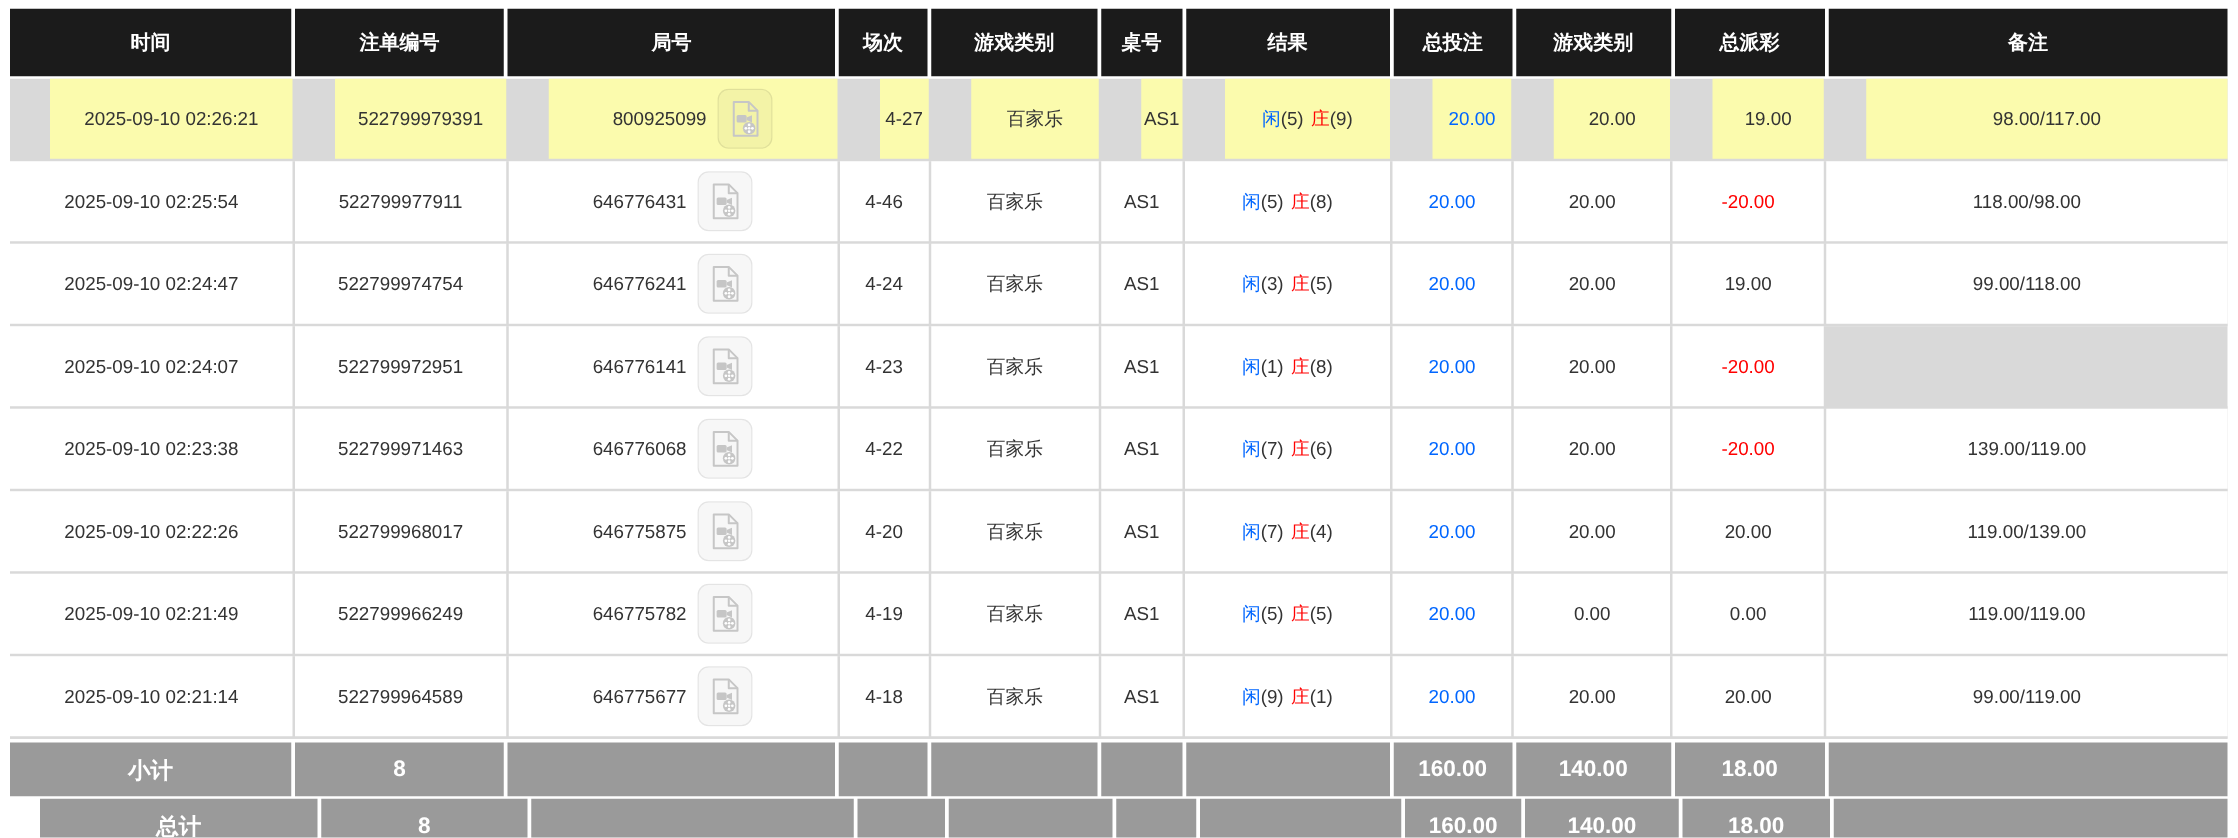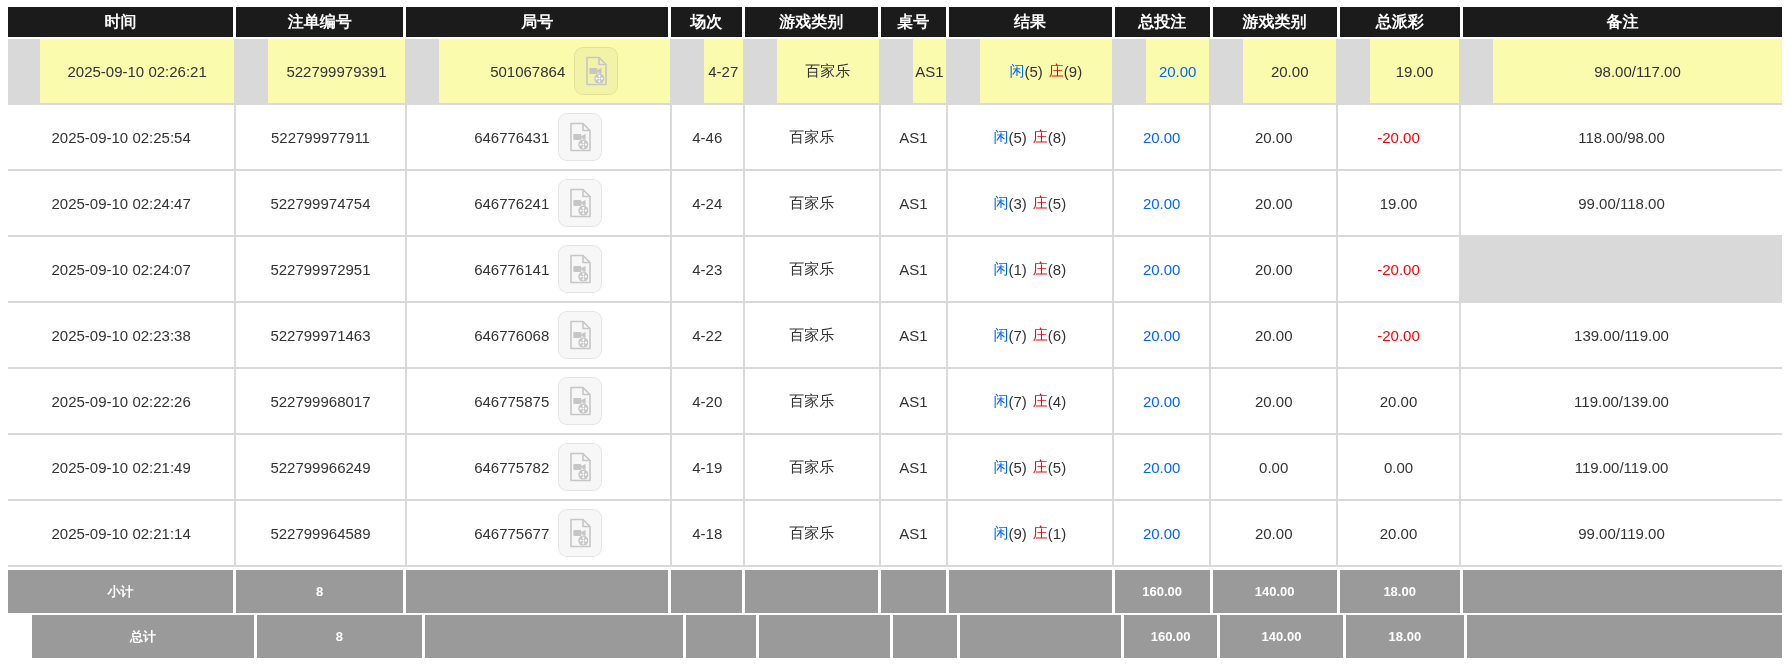--- a/index.html
+++ b/index.html
@@ -21,21 +21,21 @@
     text-align:center;
     font-size:15px; color:#333333;
     overflow:hidden; white-space:nowrap;
   }
 
   
   .header-row{ column-gap:3px; margin-bottom:2px; }
   .header-row .cell{
     background:#1b1b1b; color:#ffffff;
     font-weight:bold; font-size:16px;
-    height:30px;
+    height:54px;
   }
 
   
   .body-row{ background:#d9d9d9; border-bottom:2px solid #d9d9d9; }
   .body-row .cell{ background:#ffffff; height:64px; }
   .body-row.highlight .cell{ background:#fbfbad;margin-left:32px; }
 
   .blue-val{ color:#0066ff; }
   .payout.neg{ color:#ff0000;align-items:center; }
   .res-player{ color:#0066ff; }
@@ -50,21 +50,21 @@
     border-radius:9px;
     display:flex; align-items:center; justify-content:center;
     cursor:pointer; flex:0 0 auto;
   }
 
   
   .footer-row{ column-gap:3px; margin-top:3px; }
   .footer-row + .footer-row{ margin-top:2px;padding-left:24px; }
   .footer-row .cell{
     background:#9a9a9a; color:#ffffff;
-    font-weight:bold; font-size:13px;
+    font-weight:bold; font-size:18px;
     height:43px;
   }
 </style>
 </head>
 <body>
 
 <div class="table-wrap">
 
   <div class="row header-row">
     <div class="cell">时间</div>
@@ -82,21 +82,21 @@
 
   <div id="rows-container">
   <div class="row body-row highlight">
     <div class="cell">
           <span>2025-09-10 02:26:21</span>
         </div>
     <div class="cell">
           <span>522799979391</span>
         </div>
     <div class="cell round-cell">
-      <span class="round-num">501067864</span>
+      <span class="round-num">800925099</span>
       <span class="video-btn">
         <svg width="26" height="30" viewBox="0 0 26 30" aria-hidden="true">
           <path d="M4 1.5 H16 L23 8.5 V28.5 H4 Z" fill="none" stroke="#c6c6c6" stroke-width="1.6" stroke-linejoin="round"></path>
           <path d="M16 1.5 V8.5 H23" fill="none" stroke="#c6c6c6" stroke-width="1.6" stroke-linejoin="round"></path>
           <rect x="6.3" y="12" width="8" height="6" rx="1.2" fill="#c6c6c6"></rect>
           <path d="M14.3 14 L18.6 12.1 V17.9 L14.3 16 Z" fill="#c6c6c6"></path>
           <circle cx="16.3" cy="22.6" r="5" fill="#c6c6c6"></circle>
           <circle cx="16.3" cy="22.6" r="1" fill="#ffffff"></circle>
           <circle cx="16.3" cy="19.9" r="1.1" fill="#ffffff"></circle>
           <circle cx="18.9" cy="22.6" r="1.1" fill="#ffffff"></circle>

